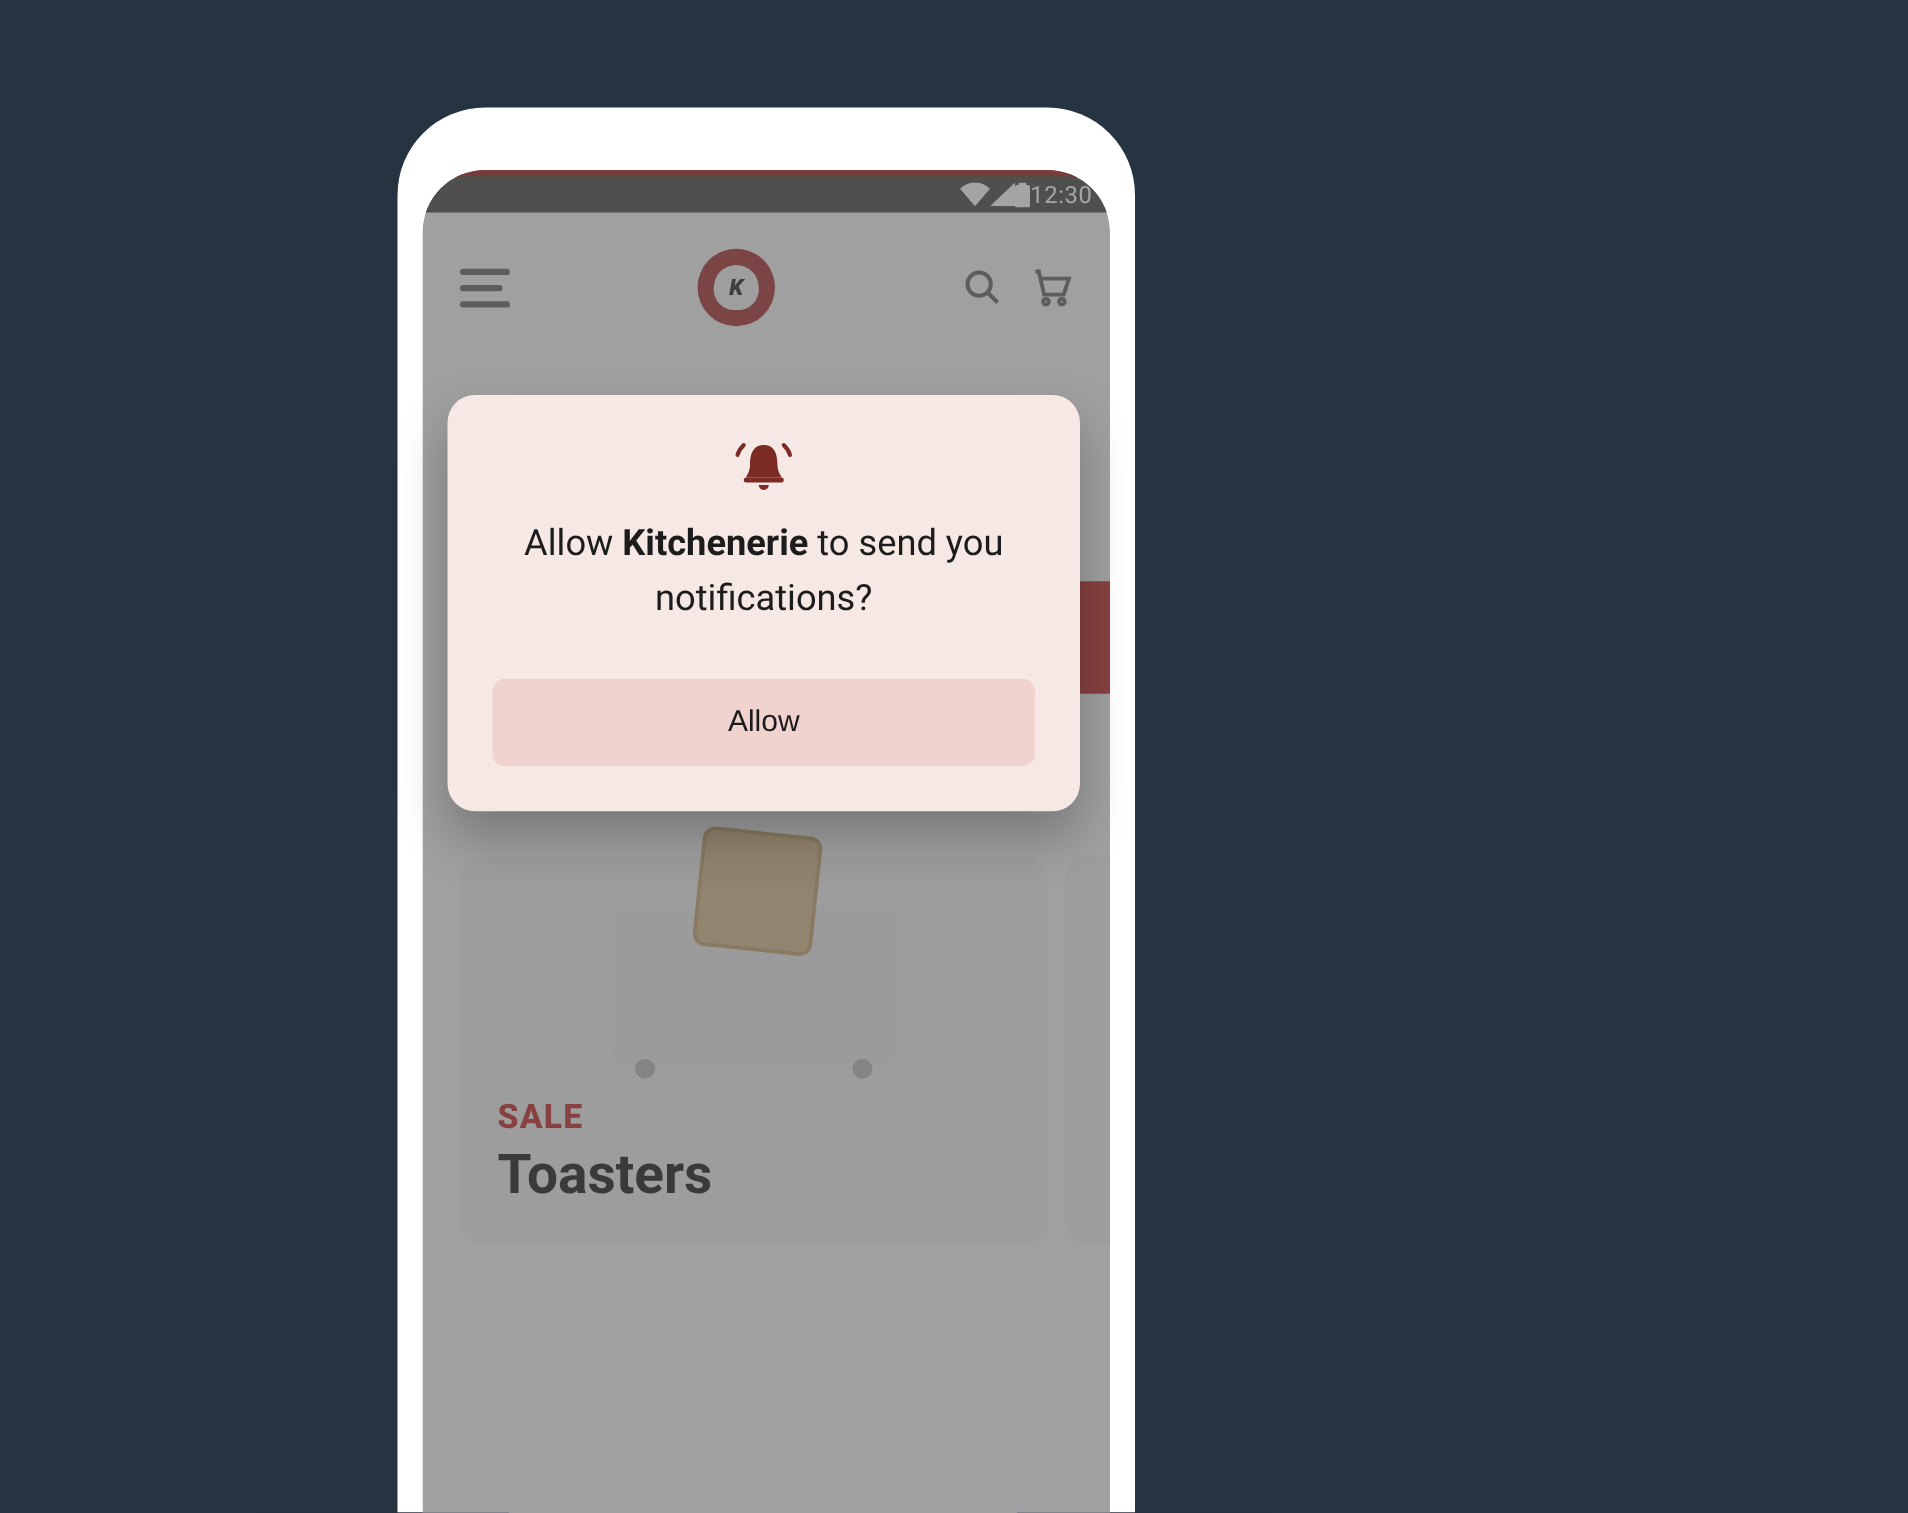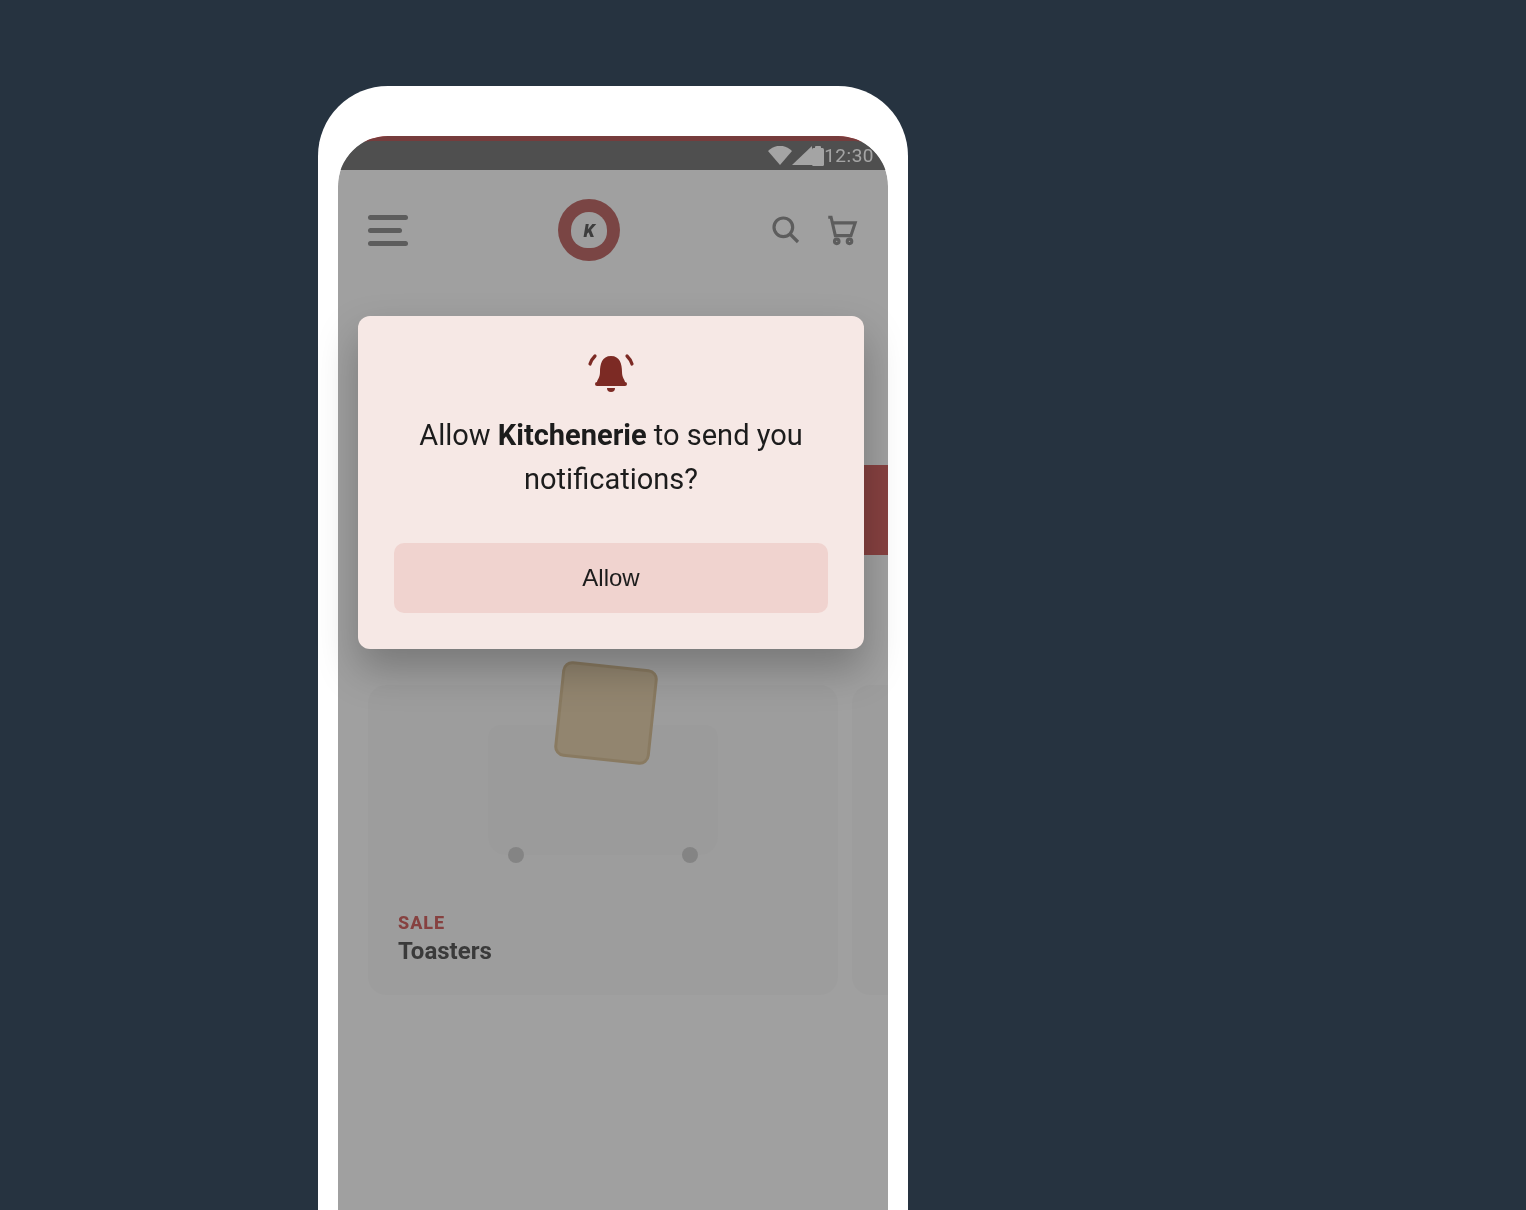--- a/index.html
+++ b/index.html
@@ -124,27 +124,27 @@
     background: #f1f1f1;
     border-radius: 18px;
     padding: 30px;
     display:flex;
     flex-direction:column;
     justify-content:flex-end;
   }
   .product-card .sale {
     color: #c0312e;
     font-weight: 800;
-    font-size: 18px;
+    font-size: 27px;
     letter-spacing: 1px;
   }
   .product-card .title {
     color: #222;
     font-weight: 700;
-    font-size: 24px;
+    font-size: 44px;
     margin-top: 4px;
   }
 
   
   .toaster {
     position: absolute;
     left: 50%;
     top: 40px;
     transform: translateX(-50%);
     width: 230px;
@@ -189,21 +189,21 @@
     border-radius: 50px 50px 0 0;
   }
 
   
   .dialog {
     position: absolute;
     left: 358px;
     top: 316px;
     width: 506px;
     background: #f6e8e5;
-    border-radius: 12px;
+    border-radius: 22px;
     padding: 34px 36px 36px;
     box-shadow: 0 20px 40px rgba(0,0,0,0.25);
   }
   .dialog-icon {
     display:flex; justify-content:center;
     margin-bottom: 20px;
   }
   .dialog-text {
     text-align: center;
     font-size: 29px;

